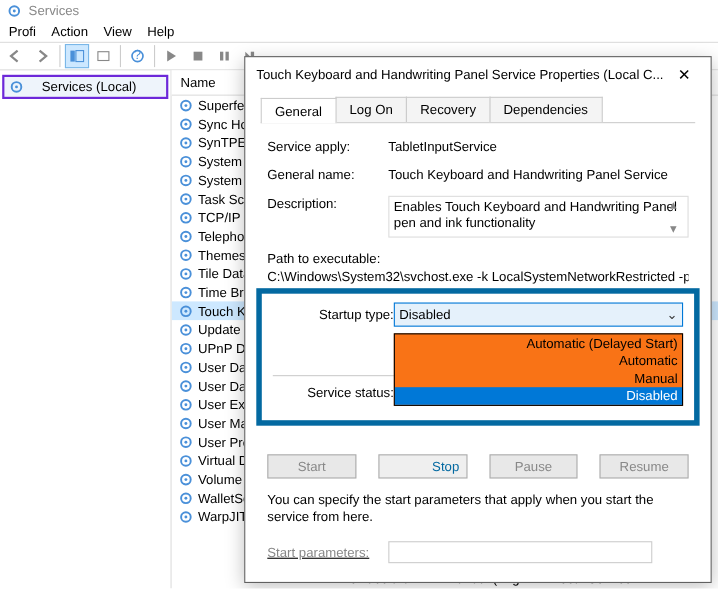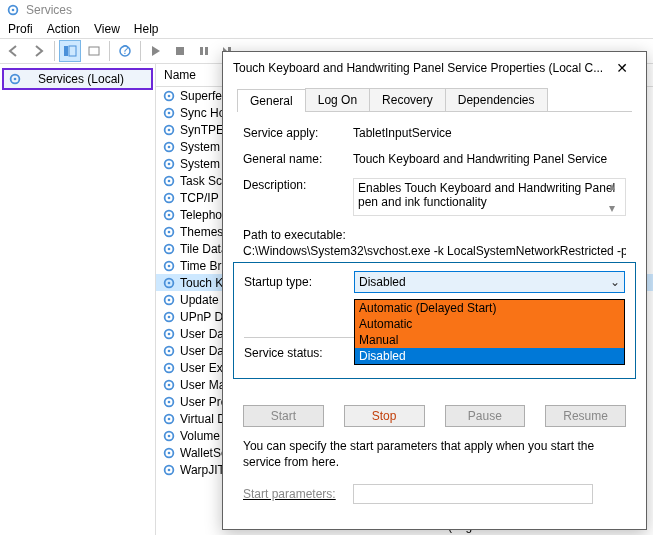--- a/index.html
+++ b/index.html
@@ -32,29 +32,29 @@
   .dlg-body { padding:4px 14px 10px 14px; }
   .tabs { display:flex; border-bottom:1px solid #ccc; }
   .tab { padding:4px 12px; border:1px solid #ccc; border-bottom:none; margin-right:-1px; background:#f4f4f4; }
   .tab.active { background:#fff; position:relative; top:1px; }
   .form { padding:14px 6px 6px 6px; }
   .frow { display:flex; align-items:flex-start; margin-bottom:12px; }
   .flabel { width:110px; flex-shrink:0; }
   .fval { flex:1; }
   .desc-box { flex:1; border:1px solid #ddd; padding:2px 4px; height:38px; position:relative; }
   .desc-scroll { position:absolute; right:0; top:0; bottom:0; width:16px; display:flex; flex-direction:column; justify-content:space-between; color:#888; }
-  .highlighted-region { border:1px solid #0369a1; margin:0 -10px; padding:8px 10px 18px 10px; position:relative; }
+  .highlighted-region { border:5px solid #0369a1; margin:0 -10px; padding:8px 10px 18px 10px; position:relative;text-align:right; }
   .combo { border:1px solid #0078d7; background:#e5f1fb; padding:2px 4px; display:flex; justify-content:space-between; align-items:center; height:22px; }
   .chev { color:#333; }
   .dropdown { position:absolute; left:120px; right:10px; top:36px; border:1px solid #000; background:#f97316; z-index:5; }
   .opt { padding:1px 4px; }
   .opt.sel { background:#0078d7; color:#fff; }
   .svc-buttons { display:flex; gap:20px; margin:26px 0 12px 0; }
   .svc-buttons button { flex:1; height:22px; border:1px solid #adadad; background:#e8e8e8; color:#888; }
-  .svc-buttons button.enabled { color:#c2410c; background:#efefef; }
+  .svc-buttons button.enabled { color:#0369a1; background:#efefef;text-align:right; }
   .note { margin:6px 0 14px 0; line-height:1.3; }
   .param-input { border:1px solid #ccc; background:#fff; height:20px; width:240px; }
 
   .scroll-edge { position:absolute; right:0; top:70px; bottom:12px; width:16px; display:flex; flex-direction:column; justify-content:space-between; color:#999; }
   .ellips { color:#000; }
   svg { display:block; }
 </style>
 </head>
 <body>
 

